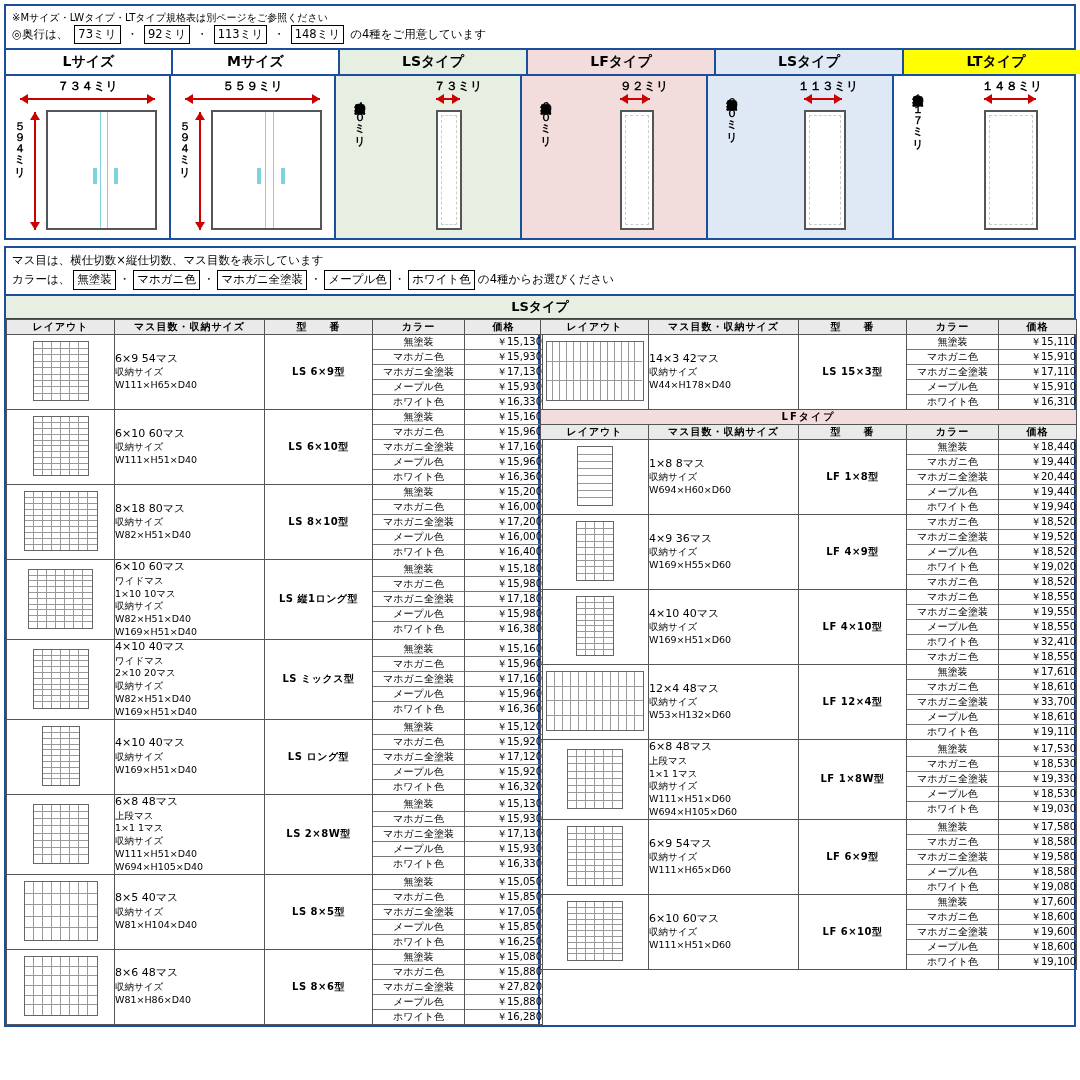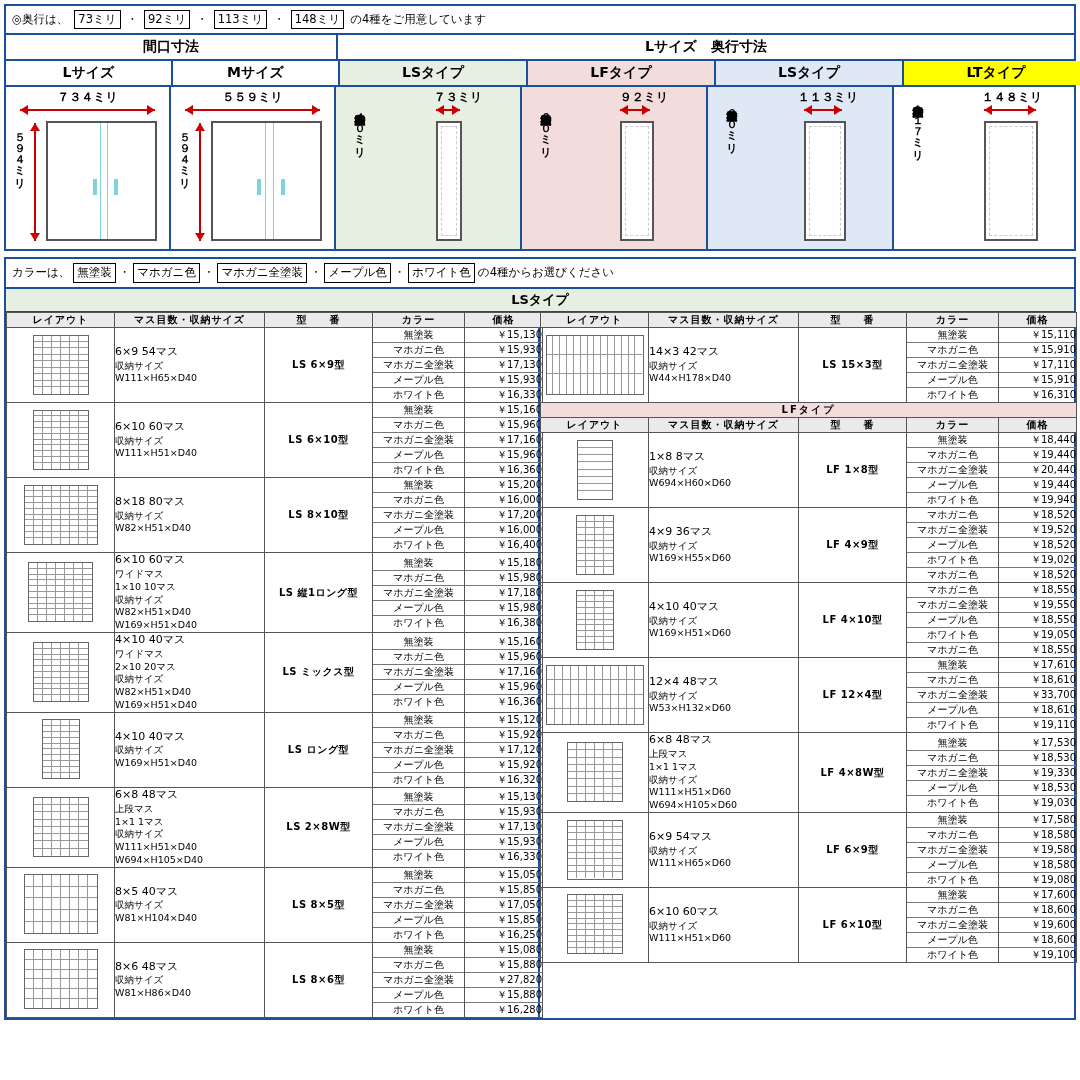--- a/index.html
+++ b/index.html
@@ -113,39 +113,36 @@
 </style>
 </head>
 <body>
 
 <div class="page">
 
   <div class="topbox">
     <div class="toprow1">
       <div class="title-note">
         <div class="line">
+          <span class="small-right">※Mサイズ・LWタイプ・LTタイプ規格表は別ページをご参照ください</span>
         </div>
         <div class="line">
           <span>◎奥行は、</span>
           <span class="boxed">73ミリ</span>
             <span>・</span>
           <span class="boxed">92ミリ</span>
             <span>・</span>
           <span class="boxed">113ミリ</span>
             <span>・</span>
           <span class="boxed">148ミリ</span>
           <span>の4種をご用意しています</span>
         </div>
       </div>
     </div>
 
-    <div class="hdrrow">
-      <div class="hdr-maguchi">間口寸法</div>
-      <div class="hdr-okuyuki">Lサイズ　奥行寸法</div>
-    </div>
 
     <div class="typerow">
       <div class="typecell w-l">Lサイズ</div>
       <div class="typecell w-m">Mサイズ</div>
       <div class="typecell w-q bg-ls">LSタイプ</div>
       <div class="typecell w-q bg-lf">LFタイプ</div>
       <div class="typecell w-q bg-lw">LSタイプ</div>
       <div class="typecell w-q-last bg-lt">LTタイプ</div>
     </div>
 
@@ -235,20 +232,21 @@
         <div class="thin-cab" style="left:90px;width:50px;">
             <div class="thin-inner"></div>
           </div>
       </div>
     </div>
   </div>
 
   <div class="midbox">
     <div class="midrow">
       <div class="mid-right">
+        <div>マス目は、横仕切数×縦仕切数、マス目数を表示しています</div>
         <div class="l2">
           <span>カラーは、</span>
           <span class="boxed">無塗装</span>
             <span>・</span>
           <span class="boxed">マホガニ色</span>
             <span>・</span>
           <span class="boxed">マホガニ全塗装</span>
             <span>・</span>
           <span class="boxed">メープル色</span>
             <span>・</span>
@@ -1701,21 +1699,21 @@
                       <tr>
                         <td class="cp">￥18,550</td>
                       </tr>
                       <tr>
                         <td class="cp">￥19,550</td>
                       </tr>
                       <tr>
                         <td class="cp">￥18,550</td>
                       </tr>
                       <tr>
-                        <td class="cp">￥19,050</td>
+                        <td class="cp">￥32,410</td>
                       </tr>
                       <tr>
                         <td class="cp">￥18,550</td>
                       </tr>
                     </tbody>
                   </table>
                 </td>
               </tr>
               <tr>
                 <td class="layout-cell"><div class="gridimg" style="width:96px;height:58px;"><div class="rw" style="height:14.5px;">
@@ -1879,21 +1877,21 @@
                       <div class="cl" style="width:9px;height:7.25px;"></div>
                     </div></div></td>
                 <td class="cell-size">
                   <div class="big">6×8  48マス</div>
                   <div class="sub">上段マス</div>
                   <div class="sub">1×1  1マス</div>
                   <div class="sub">収納サイズ</div>
                   <div class="sub">W111×H51×D60</div>
                   <div class="sub">W694×H105×D60</div>
                 </td>
-                <td class="cell-model">LF 4×8W型</td>
+                <td class="cell-model">LF 1×8W型</td>
                 <td class="nopad">
                   <table class="sub">
                     <tbody>
                       <tr>
                         <td class="cc">無塗装</td>
                       </tr>
                       <tr>
                         <td class="cc">マホガニ色</td>
                       </tr>
                       <tr>

